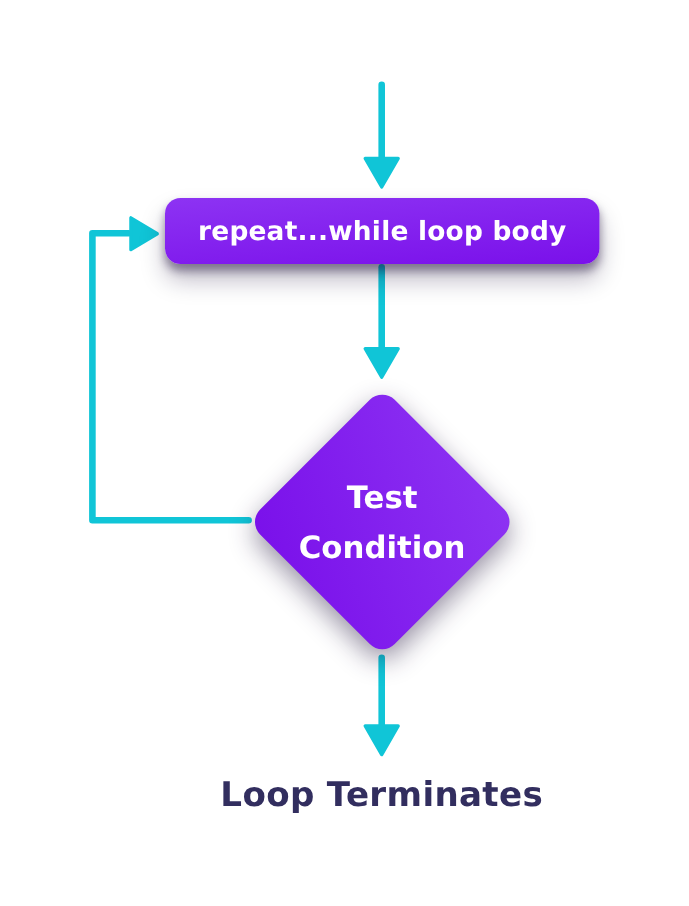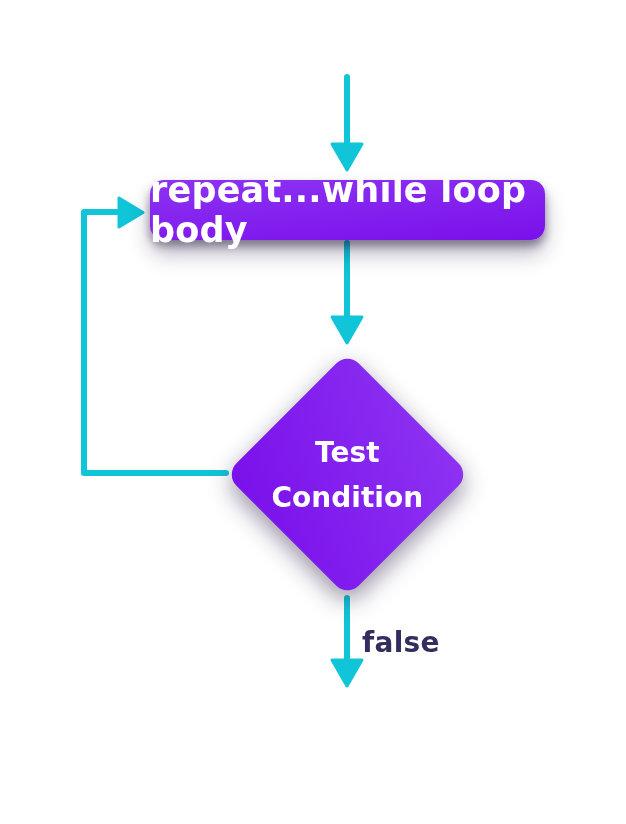--- a/index.html
+++ b/index.html
@@ -40,21 +40,21 @@
   }
   .node-rect {
     position: absolute;
     left: 150px; top: 180px;
     width: 395px; height: 60px;
     border-radius: 14px;
     background: linear-gradient(175deg, var(--grad-start) 0%, var(--grad-end) 100%);
     box-shadow: 0 6px 8px rgba(22, 8, 52, 0.40), 0 14px 22px rgba(22, 8, 52, 0.28);
     display: flex; align-items: center; justify-content: center;
     color: var(--node-text);
-    font-size: 35px; font-weight: bold;
+    font-size: 24px; font-weight: bold;
     letter-spacing: 0.2px;
   }
   .diamond-wrap {
     position: absolute;
     left: 261px; top: 388px;       
     width: 173px; height: 173px;
     filter: drop-shadow(0 9px 12px rgba(22, 8, 52, 0.45));
   }
   .diamond {
     width: 173px; height: 173px;
@@ -116,16 +116,16 @@
   <div class="diamond-wrap">
     <div class="diamond">
       <div class="diamond-label">
         <div>Test</div>
         <div>Condition</div>
       </div>
     </div>
   </div>
 
 
-  <div class="edge-label false">false</div>
 
+  <div class="terminal-label">Loop Terminates</div>
 
 </div>
 
 </body></html>

